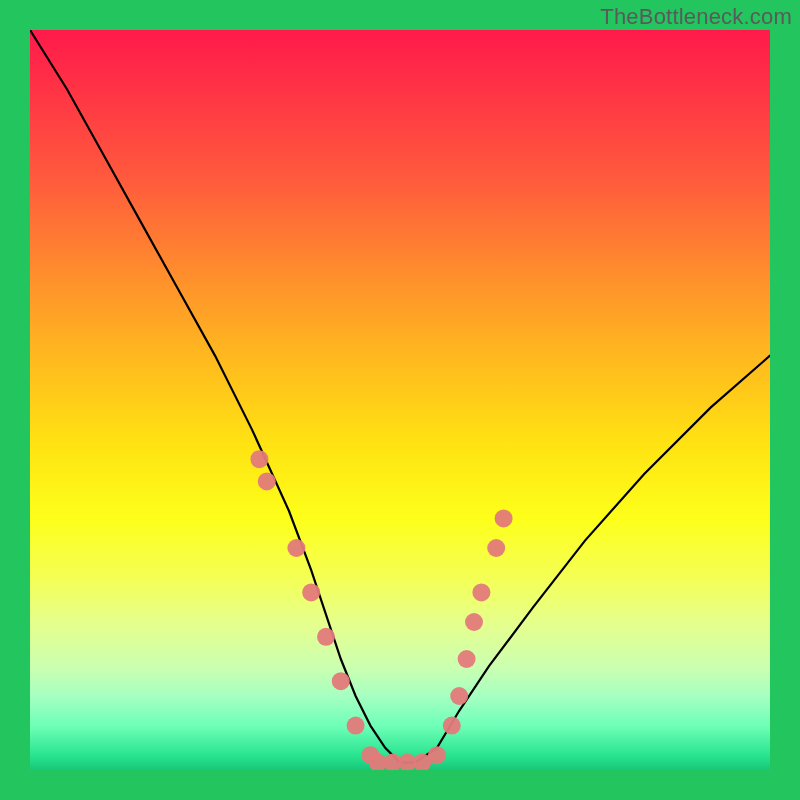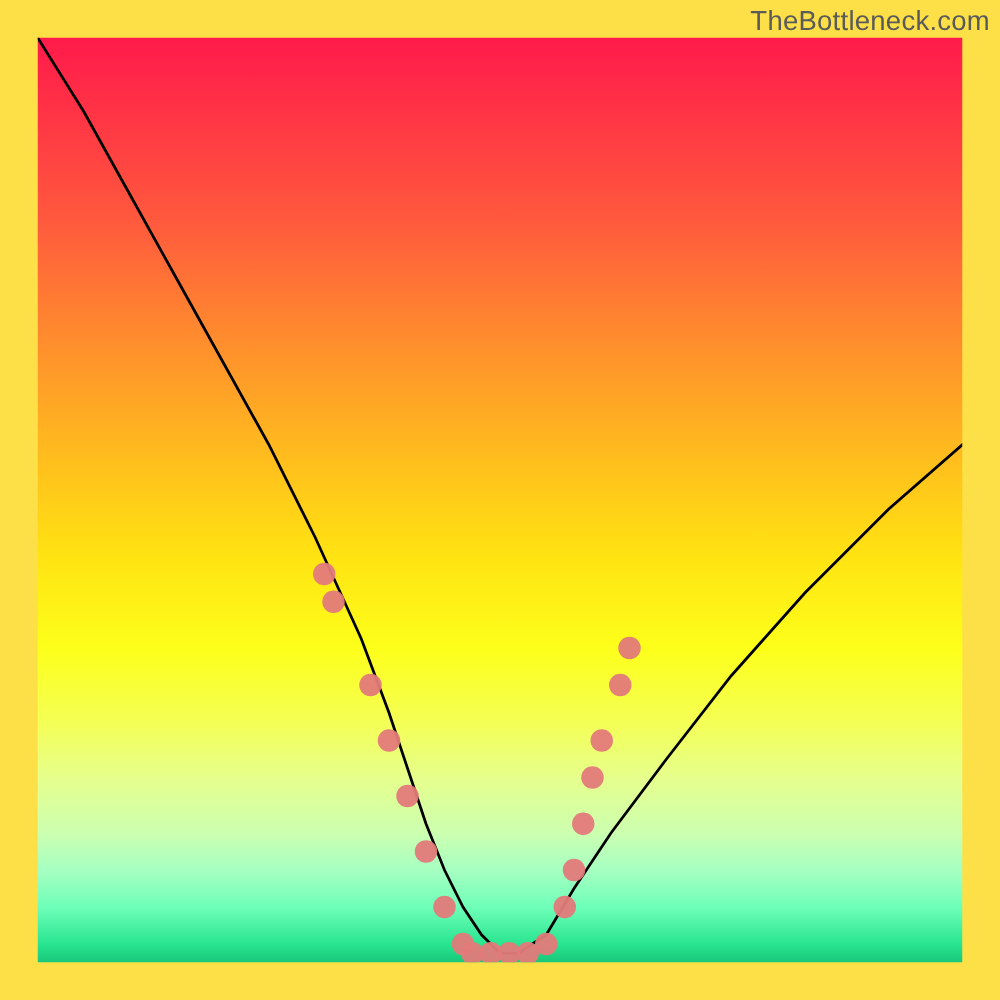--- a/index.html
+++ b/index.html
@@ -10,21 +10,21 @@
     overflow: hidden;
     background: #000;
     font-family: Arial, Helvetica, sans-serif;
   }
   .frame {
     position: absolute;
     top: 0;
     left: 0;
     width: 800px;
     height: 800px;
-    background: #fde047;
+    background: #22c55e;
   }
   .plot {
     position: absolute;
     top: 30px;
     left: 30px;
     width: 740px;
     height: 740px;
     overflow: hidden;
   }
   .gradient {

